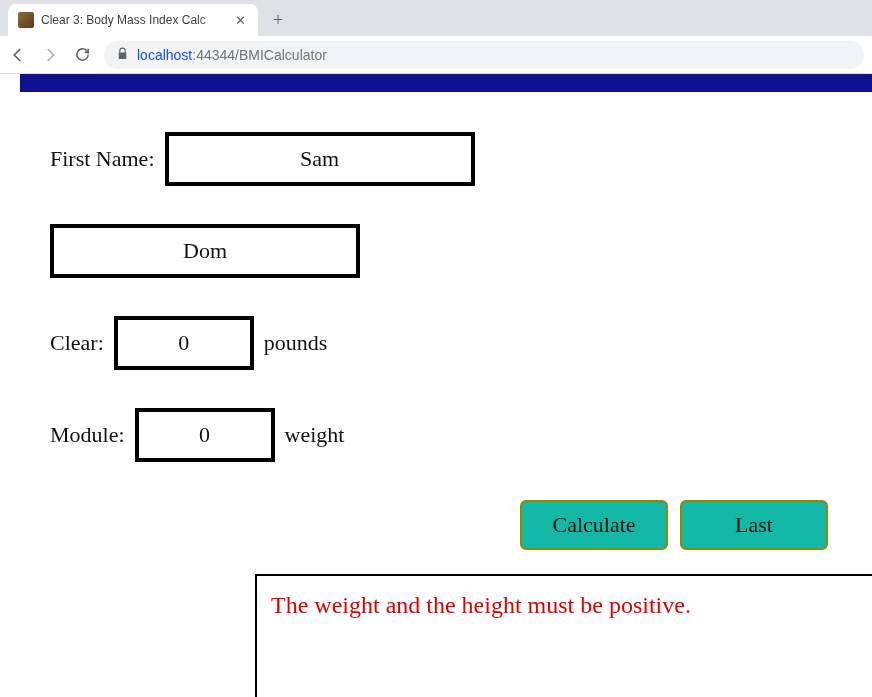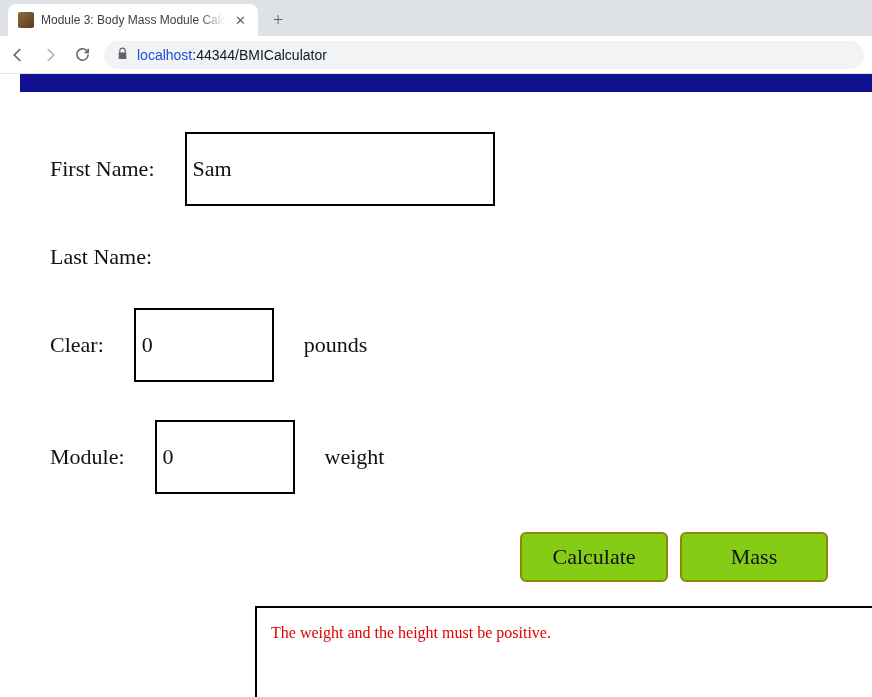--- a/index.html
+++ b/index.html
@@ -74,95 +74,95 @@
       border-radius: 14px;
       display: flex;
       align-items: center;
       padding: 0 12px;
       font-size: 14px;
       color: #202124;
       gap: 8px;
     }
     .lock-icon { color: #5f6368; }
     .url-host { color: #1d4ed8; }
-    .url-path { color: #0f172a; }
+    .url-path { color: #737373; }
 
     .page-wrap {
       padding: 0;
       margin: 0;
     }
     .blue-bar {
       background: #0f118e;
       height: 18px;
       margin-left: 20px;
     }
     .form-area {
       padding: 40px 0 0 50px;
       font-size: 22px;
       color: #111;
     }
     .form-row {
       display: flex;
       align-items: center;
       margin-bottom: 38px;
-      gap: 20px;
     }
     .form-row label {
       margin-right: 10px;
     }
     .text-input {
-      border: 2px solid #000000;
+      border: 4px solid #000000;
       font-family: inherit;
       font-size: 22px;
-      padding: 22px 6px;
+      text-align: center;
+      padding: 10px 6px;
       background: #fff;
       color: #111;
     }
     .name-input { width: 310px; }
     .num-input { width: 140px; }
     .unit { margin-left: 10px; }
 
     .button-row {
       display: flex;
       gap: 12px;
       margin-left: 470px;
       margin-top: 2px;
       margin-bottom: 24px;
     }
     .calc-btn {
       font-family: inherit;
       font-size: 22px;
       padding: 10px 28px;
       min-width: 148px;
-      background: #84cc16;
+      background: #14b8a6;
       border: 2px solid #8a8a00;
       border-radius: 6px;
       cursor: pointer;
       color: #111;
     }
     .output-box {
       margin-left: 205px;
       border: 2px solid #000;
       border-right: none;
       min-height: 150px;
       padding: 16px 14px;
       width: calc(100% - 205px);
     }
     .output-msg {
       color: #e00000;
-      font-size: 16px;
+      font-size: 24px;
     }
   </style>
 </head>
 <body>
 
 <div class="chrome-top">
   <div class="tab">
     <div class="favicon"></div>
-    <span class="tab-title">Module 3: Body Mass Module Calc</span>
+    <span class="tab-title">Clear 3: Body Mass Index Calc</span>
     <span class="tab-close">✕</span>
   </div>
   <div class="new-tab">+</div>
 </div>
 
 <div class="toolbar">
   <div class="nav-icon">
     <svg width="18" height="18" viewBox="0 0 24 24" fill="none" stroke="currentColor" stroke-width="2.2">
         <path d="M15 4 L7 12 L15 20"></path>
       </svg>
@@ -194,38 +194,38 @@
   <div class="blue-bar"></div>
 
   <div class="form-area">
 
     <div class="form-row">
       <label>First Name:</label>
       <input type="text" class="text-input name-input" value="Sam" style="">
     </div>
 
     <div class="form-row">
-      <label>Last Name:</label>
+      <input type="text" class="text-input name-input" value="Dom" style="">
     </div>
 
     <div class="form-row">
       <label>Clear:</label>
       <input type="text" class="text-input num-input" value="0" style="">
       <span class="unit">pounds</span>
     </div>
 
     <div class="form-row">
       <label>Module:</label>
       <input type="text" class="text-input num-input" value="0" style="">
       <span class="unit">weight</span>
     </div>
 
     <div class="button-row">
       <button class="calc-btn">Calculate</button>
-      <button class="calc-btn">Mass</button>
+      <button class="calc-btn">Last</button>
     </div>
 
     <div class="output-box">
       <div class="output-msg">The weight and the height must be positive.</div>
     </div>
 
   </div>
 </div>
 
 </body></html>

